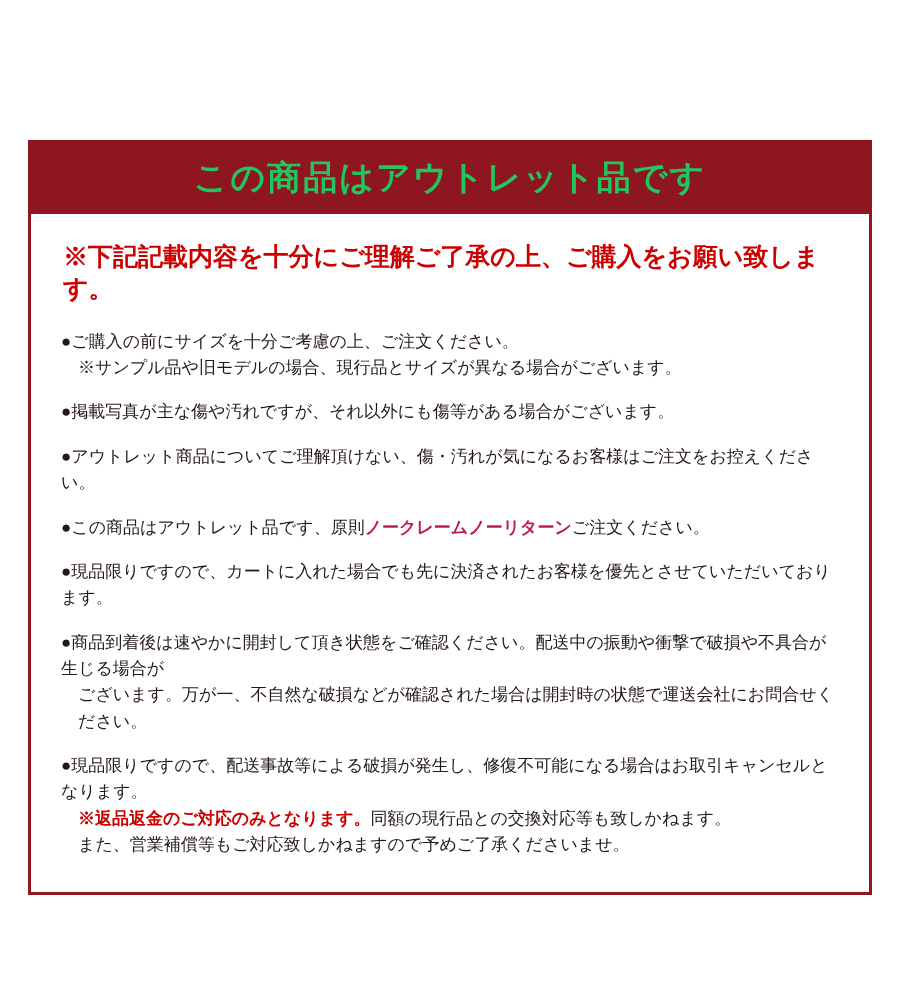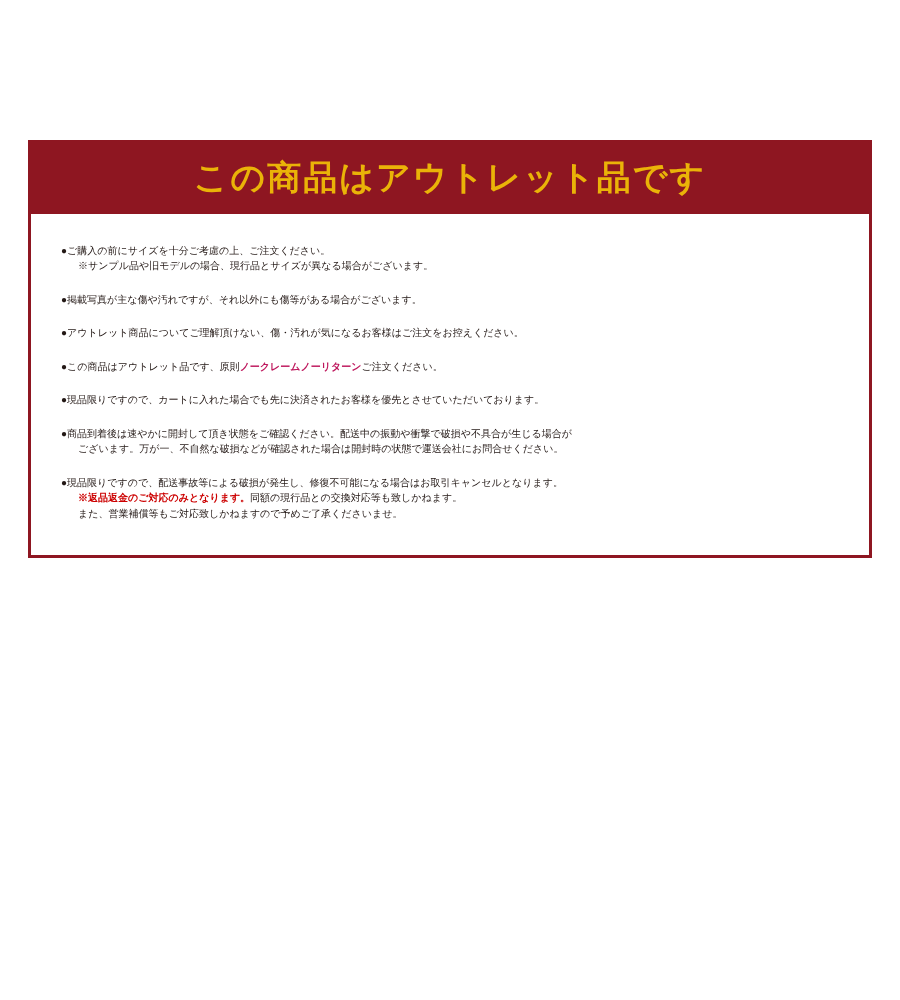--- a/index.html
+++ b/index.html
@@ -23,42 +23,42 @@
     position: absolute;
     left: 28px;
     top: 140px;
     width: 844px;
     border: 3px solid #8e1621;
     background: #ffffff;
     box-sizing: border-box;
   }
   .notice-header {
     background: #8e1621;
-    color: #eab308;
+    color: #22c55e;
     text-align: center;
     font-size: 34px;
     font-weight: bold;
     letter-spacing: 2px;
     padding: 14px 0 16px 0;
     line-height: 1.2;
   }
   .notice-body {
     padding: 22px 30px 34px 30px;
   }
   .lead {
     color: #cc0000;
     font-size: 25px;
     font-weight: bold;
     letter-spacing: 0px;
     margin: 4px 0 24px 2px;
     line-height: 1.3;
   }
   .item {
     margin: 7px 0 18px 0;
-    font-size: 10px;
+    font-size: 17px;
     color: #231815;
     line-height: 1.55;
   }
   .item .bullet-line {
     display: block;
     text-indent: 0;
   }
   .item .sub-line {
     display: block;
     padding-left: 17px;
@@ -83,20 +83,21 @@
 <body>
 
 <div class="page">
 
   <div class="notice-box">
 
     <div class="notice-header">この商品はアウトレット品です</div>
 
     <div class="notice-body">
 
+      <div class="lead">※下記記載内容を十分にご理解ご了承の上、ご購入をお願い致します。</div>
 
       <div class="item">
         <span class="bullet-line">●ご購入の前にサイズを十分ご考慮の上、ご注文ください。</span>
         <span class="sub-line">※サンプル品や旧モデルの場合、現行品とサイズが異なる場合がございます。</span>
       </div>
 
       <div class="item">
         <span class="bullet-line">●掲載写真が主な傷や汚れですが、それ以外にも傷等がある場合がございます。</span>
       </div>
 

